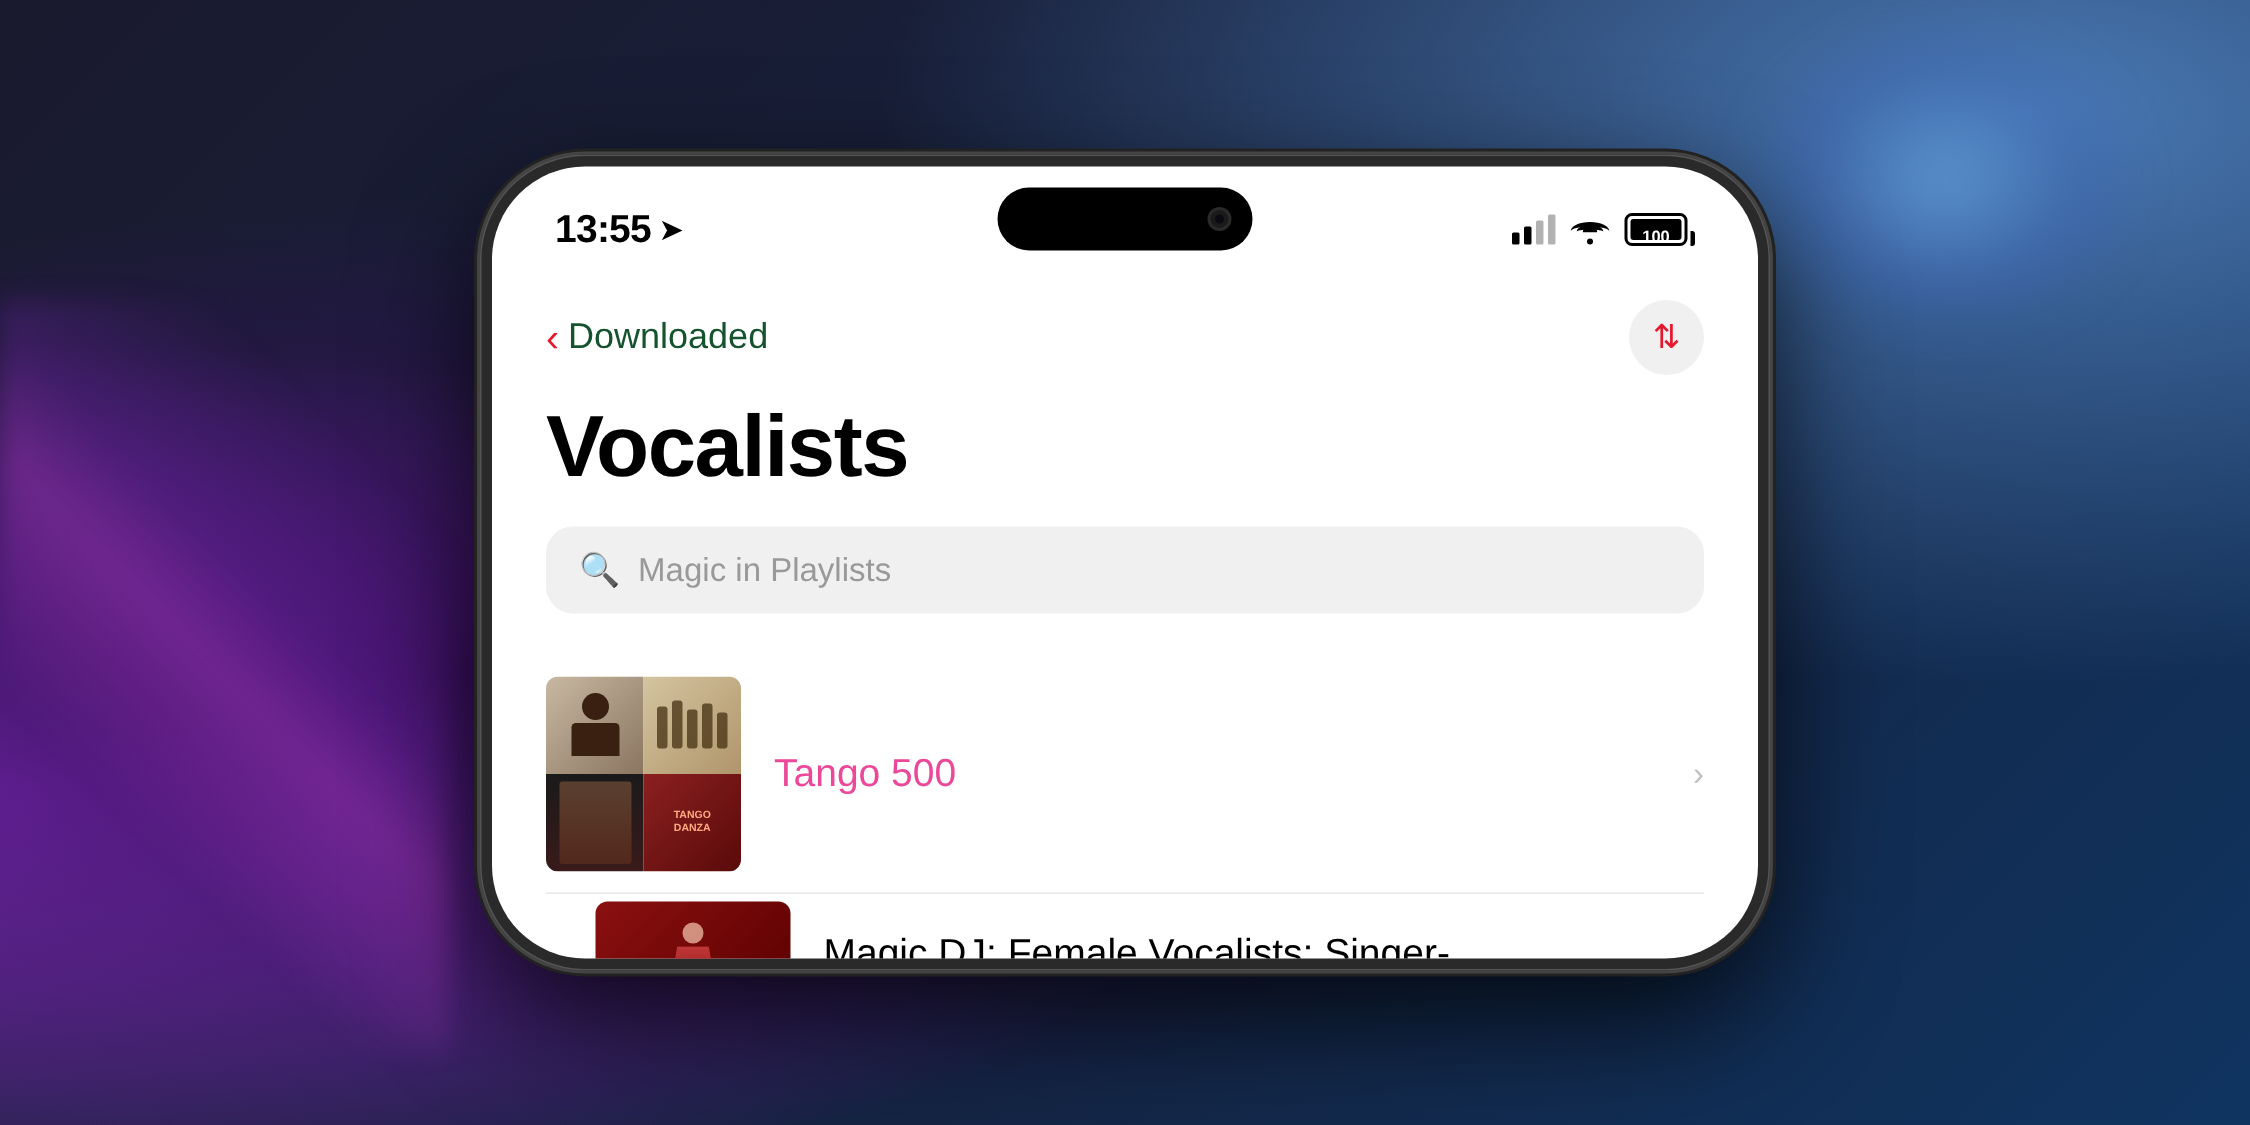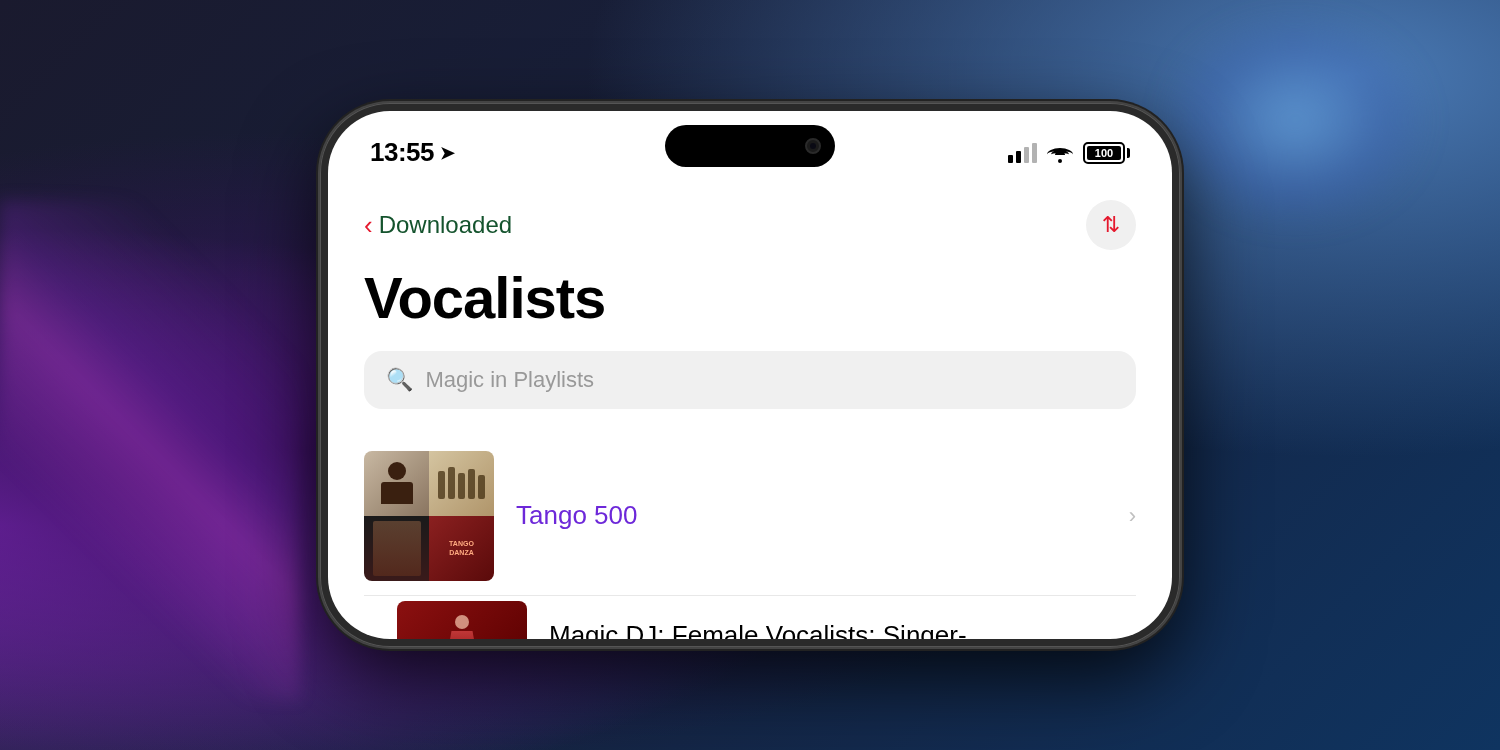--- a/index.html
+++ b/index.html
@@ -173,21 +173,21 @@
       border-right: none;
     }
     .wifi-arc-1 { width: 26px; height: 13px; bottom: 2px; }
     .wifi-arc-2 { width: 18px; height: 9px; bottom: 4px; }
     .wifi-arc-3 { width: 10px; height: 5px; bottom: 6px; }
     .wifi-dot { position: absolute; bottom: 0; width: 4px; height: 4px; background: #000; border-radius: 50%; }
 
     
     .battery {
       display: flex;
-      align-items: center;
+      align-items: flex-end;
       gap: 2px;
     }
     .battery-body {
       width: 42px;
       height: 22px;
       border: 2.5px solid #000;
       border-radius: 5px;
       padding: 2px;
       display: flex;
       align-items: center;
@@ -379,21 +379,21 @@
       line-height: 1.3;
     }
 
     .playlist-info {
       flex: 1;
     }
 
     .playlist-name {
       font-size: 26px;
       font-weight: 500;
-      color: #6d28d9;
+      color: #ec4899;
     }
 
     .chevron-right {
       color: #c0c0c0;
       font-size: 22px;
       font-weight: 300;
     }
 
     
     .playlist-artwork-2 {

